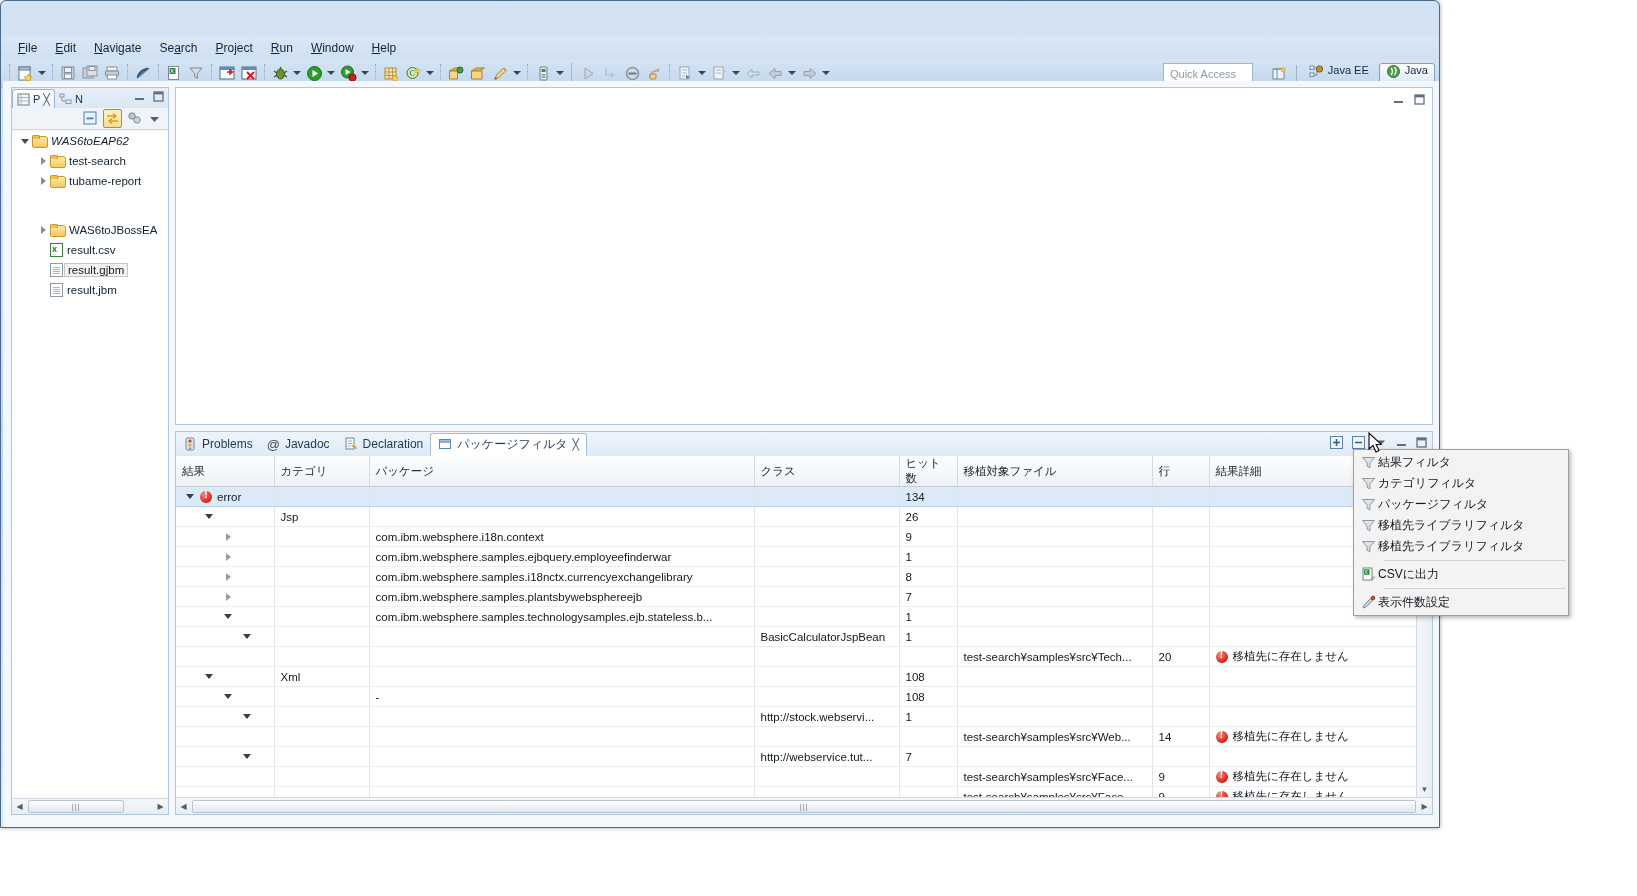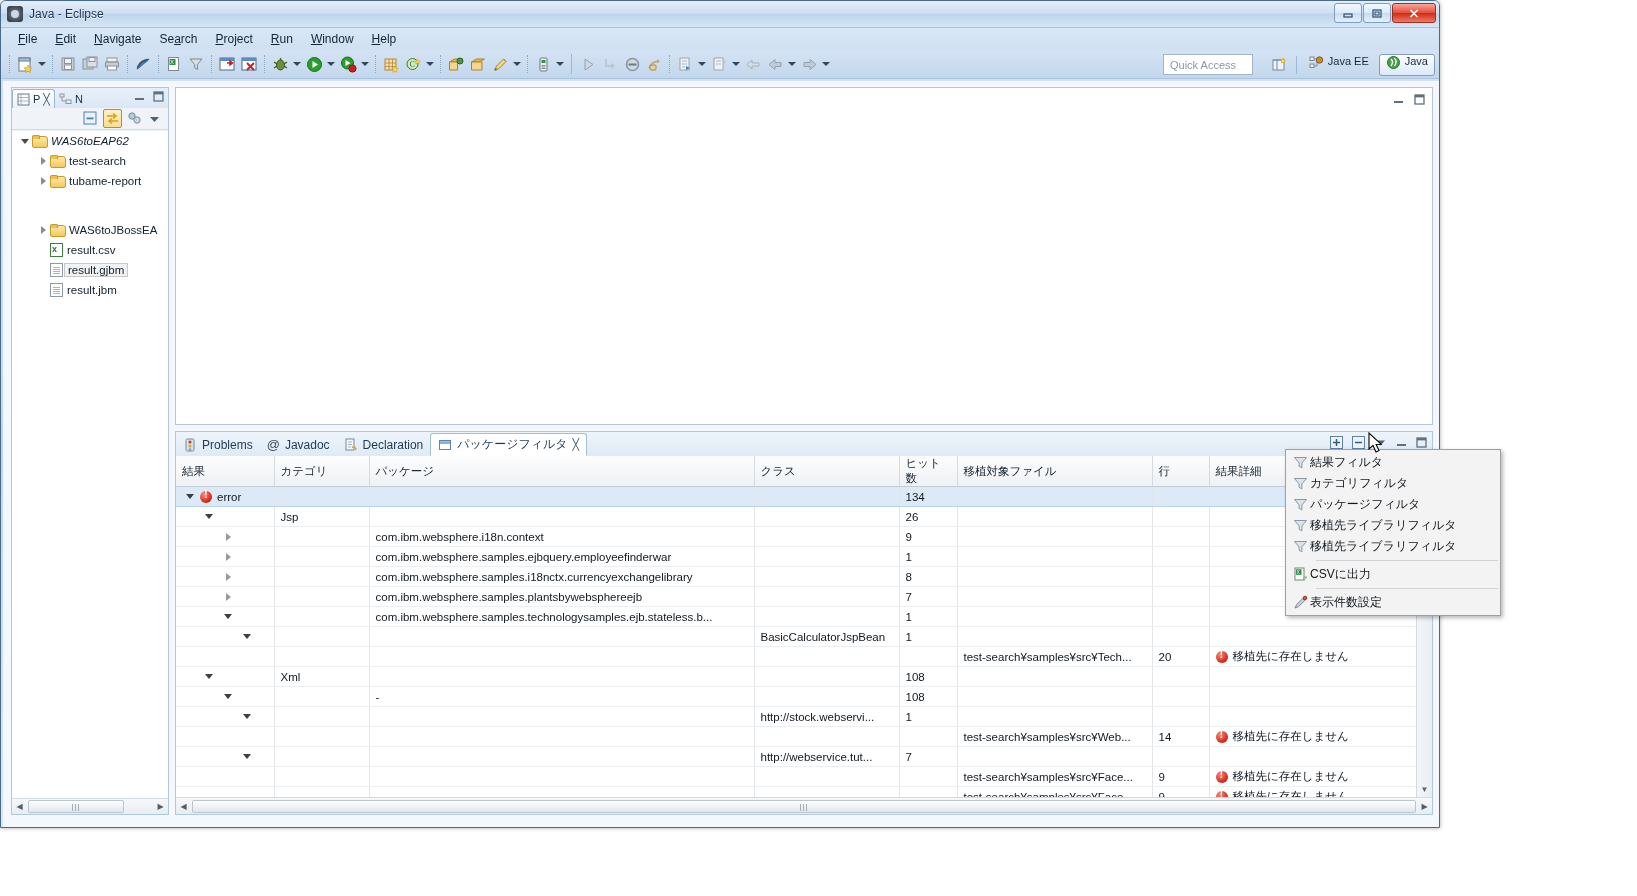--- a/index.html
+++ b/index.html
@@ -66,21 +66,21 @@
     background: linear-gradient(to bottom,#f8a79a 0%,#e5503c 48%,#cf2d17 52%,#ee7a62 100%);
   }
   .win-glyph { width:10px; height:9px; }
 
   
   .menubar {
     height: 22px;
     display: flex; align-items: center;
     padding-left: 8px;
     background: linear-gradient(to bottom,#d9e7f6,#cfe0f2);
-    font-size: 12px; color: #11263a;
+    font-size: 12px; color: #11263a; margin-top: 36px;
   }
   .menu-item { padding: 2px 9px; cursor: default; }
   .menu-item u { text-decoration: underline; }
 
   
   .toolbar {
     height: 29px;
     display: flex; align-items: center;
     padding: 0 4px;
     background: linear-gradient(to bottom,#d5e4f4 0%, #cbddf0 50%, #c3d7ec 100%);
@@ -239,21 +239,21 @@
   
   .bottom-view {
     position:absolute; left:172px; top: 350px;
     width:1258px; height: 384px;
     background:#f4f7fb;
     border:1px solid #b3c7da;
   }
   .bv-tabrow {
     height:24px; position:relative;
     background: linear-gradient(to bottom,#eef4fb,#dfeaf5);
-    display:flex; align-items:flex-end;
+    display:flex; align-items:center;
   }
   .bv-tab {
     display:flex; align-items:center; gap:5px;
     height:23px; padding:0 7px; font-size:12px; color:#1d3a55;
   }
   .bv-tab.active {
     background:#ffffff;
     border:1px solid #a3bdd4; border-bottom:1px solid #ffffff;
     border-radius:3px 3px 0 0;
   }
@@ -323,21 +323,21 @@
   .table-hscroll {
     position:absolute; left:0; right:0; bottom:0; height:17px;
     background: linear-gradient(to bottom,#f6f8fa,#e8edf2);
     border-top:1px solid #d4dae1;
     display:flex; align-items:center;
   }
 
   
   .ctx-menu {
     position:absolute;
-    left: 1285px; top: 449px;
+    left: 1353px; top: 449px;
     width: 216px;
     background: #f3f3f3;
     border:1px solid #a0a0a0;
     box-shadow: 2px 2px 4px rgba(0,0,0,0.28);
     padding: 2px 0;
     z-index: 50;
   }
   .ctx-item {
     display:flex; align-items:center;
     height: 21px;
@@ -354,42 +354,20 @@
 </style>
 </head>
 <body>
 
 <div id="root">
 
   <div class="outer-right"></div>
 
   <div class="window">
 
-    <div class="titlebar">
-      <div class="title-icon"></div>
-      <div class="title-text">Java - Eclipse</div>
-      <div class="win-buttons">
-        <div class="win-btn">
-          <svg class="win-glyph" viewBox="0 0 10 9">
-              <rect x="1" y="5" width="8" height="3" fill="none" stroke="#2d4d6e" stroke-width="1.2"></rect>
-            </svg>
-        </div>
-        <div class="win-btn">
-          <svg class="win-glyph" viewBox="0 0 10 9">
-              <rect x="1" y="1" width="8" height="7" fill="none" stroke="#2d4d6e" stroke-width="1.2"></rect>
-              <rect x="3" y="3" width="4" height="3" fill="none" stroke="#2d4d6e" stroke-width="1"></rect>
-            </svg>
-        </div>
-        <div class="win-btn close">
-          <svg class="win-glyph" viewBox="0 0 10 9">
-              <path d="M1.5 1 L8.5 8 M8.5 1 L1.5 8" stroke="#ffffff" stroke-width="1.6" fill="none"></path>
-            </svg>
-        </div>
-      </div>
-    </div>
 
     <div class="menubar">
       <div class="menu-item"><u>F</u><span>ile</span></div>
       <div class="menu-item"><u>E</u><span>dit</span></div>
       <div class="menu-item"><u>N</u><span>avigate</span></div>
       <div class="menu-item">Se<u>a</u><span>rch</span></div>
       <div class="menu-item"><u>P</u><span>roject</span></div>
       <div class="menu-item"><u>R</u><span>un</span></div>
       <div class="menu-item"><u>W</u><span>indow</span></div>
       <div class="menu-item"><u>H</u><span>elp</span></div>

